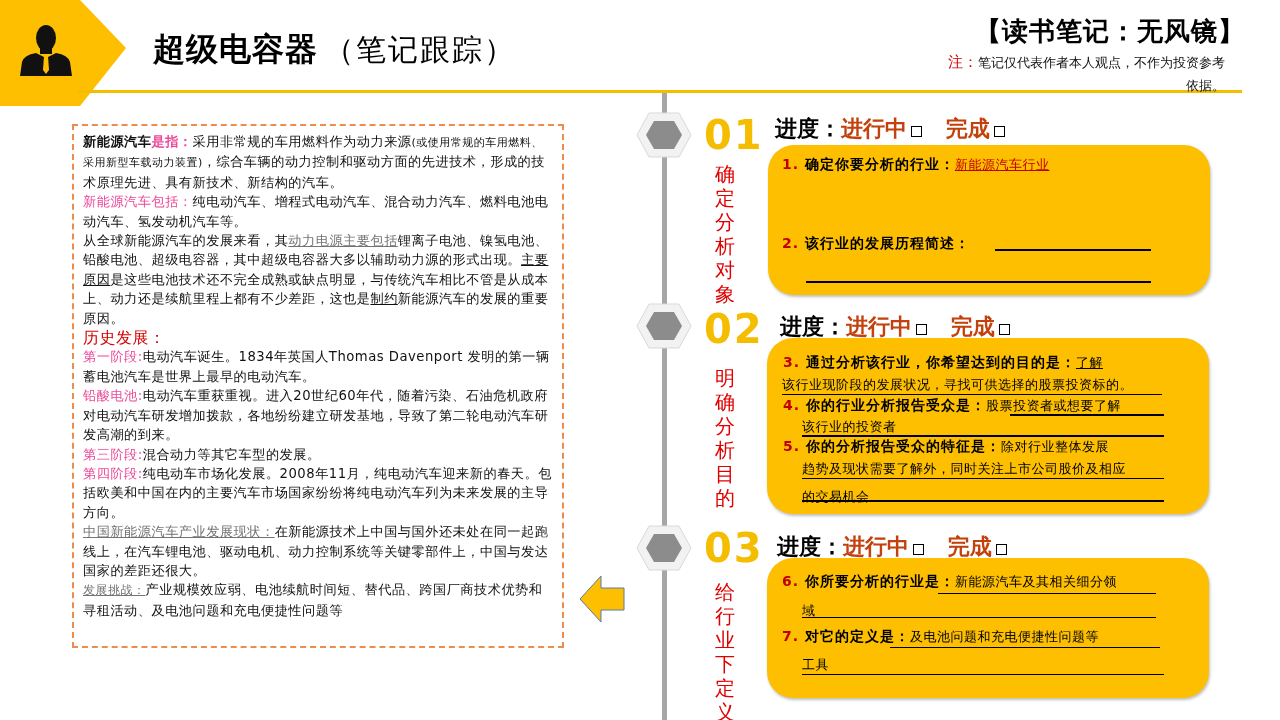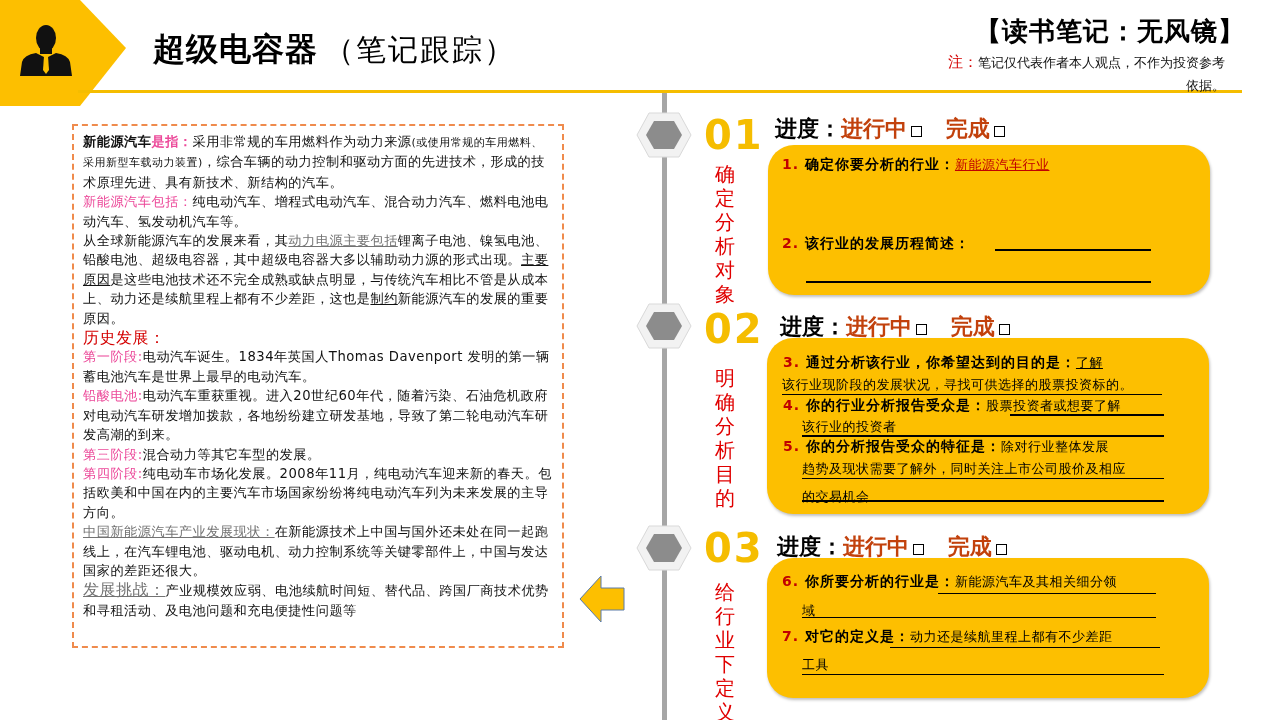--- a/index.html
+++ b/index.html
@@ -87,21 +87,21 @@
   </p>
   <p>
     <span>从全球新能源汽车的发展来看，其</span><span class="red-ul">动力电源主要包括</span><span>锂离子电池、镍氢电池、铅酸电池、超级电容器，其中超级电容器大多以辅助动力源的形式出现。</span><span class="ul">主要原因</span><span>是这些电池技术还不完全成熟或缺点明显，与传统汽车相比不管是从成本上、动力还是续航里程上都有不少差距，这也是</span><span class="ul">制约</span><span>新能源汽车的发展的重要原因。</span>
   </p>
   <p class="big-red">历史发展：</p>
   <p><span class="red">第一阶段:</span><span>电动汽车诞生。1834年英国人Thomas Davenport 发明的第一辆蓄电池汽车是世界上最早的电动汽车。</span></p>
   <p><span class="red">铅酸电池:</span><span>电动汽车重获重视。进入20世纪60年代，随着污染、石油危机政府对电动汽车研发增加拨款，各地纷纷建立研发基地，导致了第二轮电动汽车研发高潮的到来。</span></p>
   <p><span class="red">第三阶段:</span><span>混合动力等其它车型的发展。</span></p>
   <p><span class="red">第四阶段:</span><span>纯电动车市场化发展。2008年11月，纯电动汽车迎来新的春天。包括欧美和中国在内的主要汽车市场国家纷纷将纯电动汽车列为未来发展的主导方向。</span></p>
   <p><span class="red-ul">中国新能源汽车产业发展现状：</span><span>在新能源技术上中国与国外还未处在同一起跑线上，在汽车锂电池、驱动电机、动力控制系统等关键零部件上，中国与发达国家的差距还很大。</span></p>
-  <p><span class="red-ul" style="font-size:16px;">发展挑战：</span><span>产业规模效应弱、电池续航时间短、替代品、跨国厂商技术优势和寻租活动、及电池问题和充电便捷性问题等</span></p>
+  <p><span class="red-ul" style="font-size:12px;">发展挑战：</span><span>产业规模效应弱、电池续航时间短、替代品、跨国厂商技术优势和寻租活动、及电池问题和充电便捷性问题等</span></p>
 </div>
 
 <div class="left-arrow">
   <svg width="48" height="50" viewBox="0 0 48 50">
     <polygon points="2,25 23,2 23,14 46,14 46,36 23,36 23,48" fill="#fdbf00" stroke="#5a7aa8" stroke-width="1"></polygon>
   </svg>
 </div>
 
 <div class="timeline"></div>
 
@@ -173,17 +173,17 @@
   <span class="st" style="margin-left:10px;">完成</span><span class="box"></span>
 </div>
 <div class="card" style="left:767px; top:558px; width:442px; height:140px;"></div>
 <div class="q" style="left:782px; top:573px;">
   <span class="qn">6.</span> <span>你所要分析的行业是：</span><span class="ans">新能源汽车及其相关细分领</span>
 </div>
 <div class="rule thin" style="left:938px; top:593px; width:218px;"></div>
 <div class="line-text" style="left:802px; top:602px;">域</div>
 <div class="rule thin" style="left:802px; top:617px; width:354px;"></div>
 <div class="q" style="left:782px; top:628px;">
-  <span class="qn">7.</span> <span>对它的定义是：</span><span class="ans">动力还是续航里程上都有不少差距</span>
+  <span class="qn">7.</span> <span>对它的定义是：</span><span class="ans">及电池问题和充电便捷性问题等</span>
 </div>
 <div class="rule thin" style="left:890px; top:647px; width:270px;"></div>
 <div class="line-text" style="left:802px; top:656px;">工具</div>
 <div class="rule thin" style="left:802px; top:674px; width:362px;"></div>
 
 </body></html>

